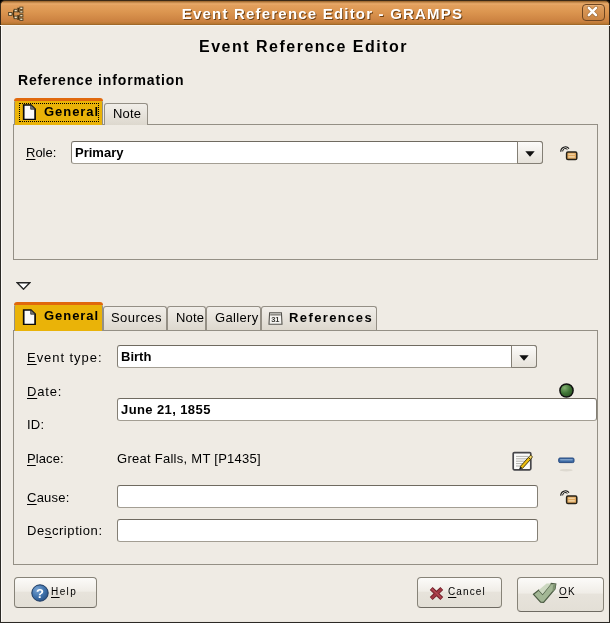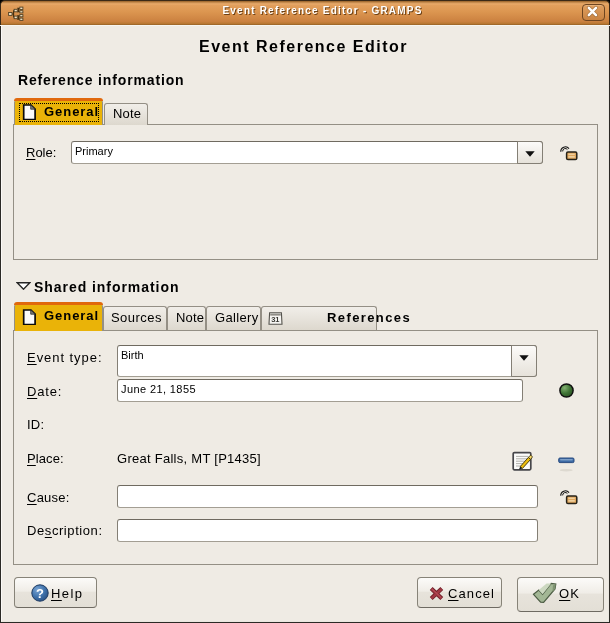--- a/index.html
+++ b/index.html
@@ -4,42 +4,42 @@
 <style>
 * { margin:0; padding:0; box-sizing:border-box; }
 html,body { width:610px; height:623px; }
 body { font-family:"Liberation Sans", sans-serif; font-size:13px; color:#000; background:#000; position:relative; overflow:hidden; }
 #win { position:absolute; left:0; top:0; width:610px; height:623px; background:#efebe4; border:1px solid #2b2925; border-top:none; border-radius:7px 7px 0 0; }
 #win::after { content:""; position:absolute; left:0; top:25px; right:0; bottom:0; border-left:1px solid #fbf9f6; border-right:1px solid #eae6df; border-bottom:1px solid #eae6df; pointer-events:none; }
 
 #titlebar { position:absolute; left:-1px; top:0; width:610px; height:25px; box-shadow:0 1px 0 #f7f5f0;
   background:linear-gradient(#8f5d26 0px, #b87e42 1px, #ecae6e 3px, #e2a05e 16%, #dc9650 45%, #cb8140 85%, #b5762f 96%, #8a5a24 100%);
   border-radius:5px 5px 0 0; border-top:1px solid #3a2917; border-left:1px solid #3a2917; border-right:1px solid #3a2917; }
-#title-text { position:absolute; left:0; right:0; top:4px; text-align:center; font-weight:bold; font-size:10px; color:#fff; text-shadow:1px 1px 0 rgba(90,50,10,0.85); letter-spacing:1.2px;padding-left:35px;}
+#title-text { position:absolute; left:0; right:0; top:4px; text-align:center; font-weight:bold; font-size:15px; color:#fff; text-shadow:1px 1px 0 rgba(90,50,10,0.85); letter-spacing:1.2px;padding-left:35px;}
 #closebtn { position:absolute; right:4px; top:3px; width:23px; height:17px; border:1.5px solid #6e4520; border-radius:4px;
   background:linear-gradient(#e0a061, #c98341); box-shadow:inset 0 1px 0 rgba(255,230,200,0.25); }
 
 .lbl { position:absolute; font-size:13px; white-space:nowrap; }
 .bold { font-weight:bold; }
 .entry { position:absolute; background:#fff; border:1px solid #847f75; border-top-color:#6f6a60; border-bottom-color:#a39e93; border-radius:3px; }
-.entry .txt { position:absolute; left:3px; top:3px; font-size:11px; white-space:nowrap; }
+.entry .txt { position:absolute; left:3px; top:3px; font-size:13px; white-space:nowrap;font-weight:bold; }
 .combo-btn { position:absolute; top:-1px; bottom:-1px; right:-1px; width:26px; border:1px solid #847f75; border-radius:0 3px 3px 0;
   background:linear-gradient(#fcfbf9, #f1eee9 50%, #e6e2da); }
 .combo-btn svg { position:absolute; left:7px; top:9px; }
 
 .panel { position:absolute; border:1px solid #948f85; background:#efebe4; }
 .tab { position:absolute; border:1px solid #948f85; border-bottom:none; border-radius:3px 3px 0 0; }
 .tab.active { background:#eab308; border-top:none; z-index:3; }
 .tab.active::before { content:""; position:absolute; left:-1px; right:-1px; top:-2px; height:3px; background:#e0680c; border-radius:3px 3px 0 0; }
 .tab.inactive { background:linear-gradient(#f1eee9, #ddd8ce); z-index:1; }
 .tab .tlbl { position:absolute; white-space:nowrap; }
 
 .btn { position:absolute; border:1px solid #878378; border-bottom-color:#6e6a62; border-radius:4px;
   background:linear-gradient(#fcfbf9 0%, #f0ede7 45%, #e7e3db 50%, #e3dfd6 100%); }
-.btn .blbl { position:absolute; font-size:13px; white-space:nowrap; }
+.btn .blbl { position:absolute; font-size:10px; white-space:nowrap; }
 u { text-decoration:underline; text-underline-offset:2px; }
 </style>
 </head>
 <body>
 <div id="win">
   <div id="titlebar">
     <div id="title-text">Event Reference Editor - GRAMPS</div>
     <svg id="winicon" style="position:absolute;left:0;top:0" width="24" height="22" viewBox="0 0 24 22">
       <g stroke="#3f2d12" stroke-width="1.1" fill="none">
         <path d="M11 13 H12.6 M12.6 9.5 V16.3 M12.6 9.5 H13.4 M12.6 16.3 H13.4 M17.6 7.3 V10.8 M16.2 7.3 H18.8 M16.2 10.8 H18.8 M17.6 7.3 H18.8 M17.6 14.7 V18.1 M16.2 14.7 H18.8 M16.2 18.1 H18.8"></path>
@@ -91,21 +91,20 @@
   <svg style="position:absolute; left:557px; top:143px;" width="21" height="21" viewBox="0 0 21 21">
     <path d="M2.8 8.8 A4.6 4.6 0 0 1 11 5.6" fill="none" stroke="#111" stroke-width="1.15"></path>
     <path d="M4.7 8.4 A2.6 2.6 0 0 1 9.4 6.6" fill="none" stroke="#111" stroke-width="1.0"></path>
     <rect x="8.6" y="9" width="10.2" height="7.6" rx="1.4" fill="#e0a65c" stroke="#262218" stroke-width="1.5"></rect>
     <path d="M10.4 11.2 h6.4 M10.4 13.9 h6.4" stroke="#f2ddb4" stroke-width="1.1"></path>
   </svg>
 
   <svg style="position:absolute; left:15px; top:282px;" width="15" height="8" viewBox="0 0 15 8">
     <path d="M1.2 0.8 L13.8 0.8 L7.5 7.2 Z" fill="#fff" stroke="#262626" stroke-width="1.4"></path>
   </svg>
-  <div class="lbl bold" style="left:33px; top:279px; font-size:14px; letter-spacing:0.95px;">Shared information</div>
 
   <div class="panel" style="left:12px; top:330px; width:585px; height:235px;"></div>
   <div class="tab active" style="left:13px; top:304px; width:89px; height:27px;">
     <svg style="position:absolute;left:7px;top:5px" width="14" height="16" viewBox="0 0 14 16">
       <path d="M1.7 1 H8.9 L13.1 5.2 V15.7 H1.7 Z" fill="#fbfbfa" stroke="#0b0b0b" stroke-width="1.7"></path>
       <path d="M8.7 1 V5.2 H13 Z" fill="#7d7d79"></path>
       <path d="M8.7 5.2 L13 5.2 L8.7 1 Z" fill="none" stroke="#30302e" stroke-width="0.8"></path>
     </svg>
     <div class="tlbl bold" style="left:29px; top:4px; letter-spacing:0.95px;">General</div>
   </div>
@@ -117,35 +116,35 @@
   </div>
   <div class="tab inactive" style="left:205px; top:306px; width:55px; height:24px;">
     <div class="tlbl" style="left:8px; top:3px; letter-spacing:0.35px;">Gallery</div>
   </div>
   <div class="tab inactive" style="left:260px; top:306px; width:116px; height:24px;">
     <svg style="position:absolute;left:6px;top:5px" width="15" height="13" viewBox="0 0 15 13">
       <path d="M1.6 0.7 H13.4 L14 12.3 H1 Z" fill="#f6f5f2" stroke="#55534e" stroke-width="1.1"></path>
       <rect x="2.2" y="1.6" width="10.6" height="2" fill="#908e87"></rect>
       <text x="3.2" y="9.6" font-family="Liberation Sans" font-size="7.5" font-weight="bold" fill="#3a3934">31</text>
     </svg>
-    <div class="tlbl bold" style="left:27px; top:3px; letter-spacing:1.4px;margin-left:38px;">References</div>
+    <div class="tlbl bold" style="left:27px; top:3px; letter-spacing:1.4px;">References</div>
   </div>
 
   <div class="lbl" style="left:26px; top:350px; letter-spacing:0.95px;"><u>E</u>vent type:</div>
-  <div class="entry" style="left:116px; top:345px; width:420px; height:32px;">
+  <div class="entry" style="left:116px; top:345px; width:420px; height:23px;">
     <div class="txt">Birth</div>
     <div class="combo-btn">
         <svg width="10" height="6" viewBox="0 0 10 6">
           <path d="M0.3 0.3 H9.7 L5 5.7 Z" fill="#101010"></path>
         </svg>
       </div>
   </div>
 
   <div class="lbl" style="left:26px; top:384px; letter-spacing:0.8px;"><u>D</u>ate:</div>
-  <div class="entry" style="left:116px; top:379px; width:406px; height:23px;">
+  <div class="entry" style="left:116px; top:398px; width:480px; height:23px;">
     <div class="txt" style="letter-spacing:0.4px;">June 21, 1855</div>
   </div>
   <svg style="position:absolute; left:558px; top:383px;" width="15" height="15" viewBox="0 0 15 15">
     <defs>
         <radialGradient id="led" cx="0.35" cy="0.3" r="0.75">
       <stop offset="0" stop-color="#83b171"></stop>
           <stop offset="0.55" stop-color="#417637"></stop>
           <stop offset="1" stop-color="#2a5323"></stop>
     </radialGradient>
       </defs>

